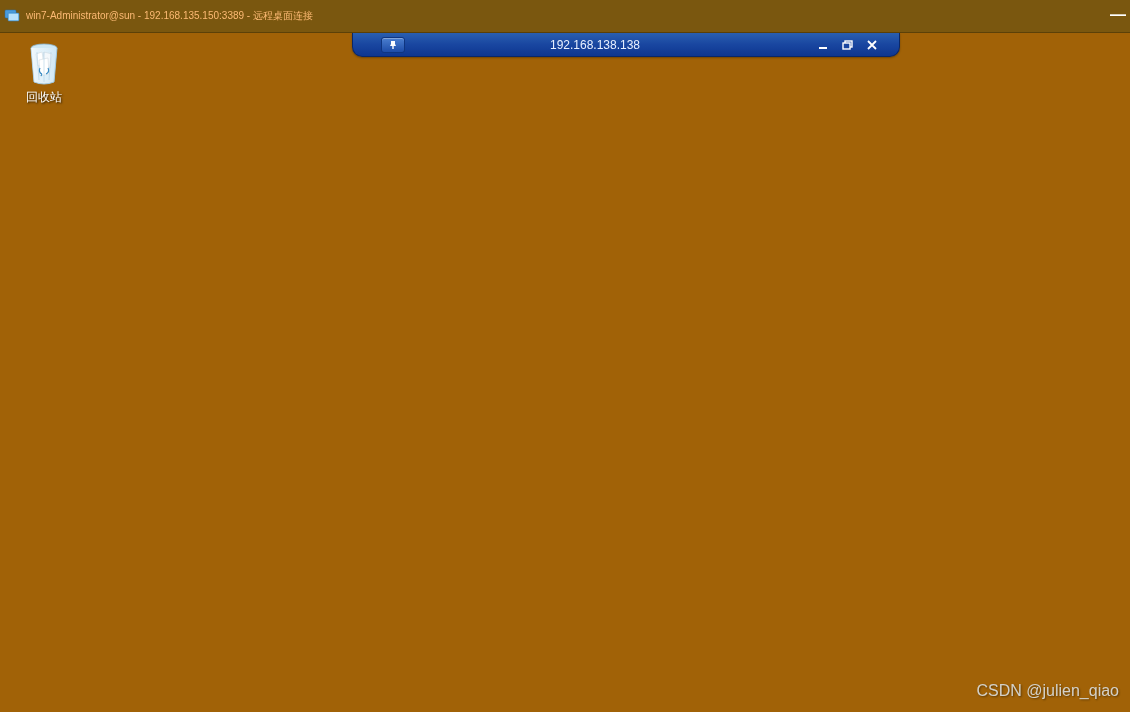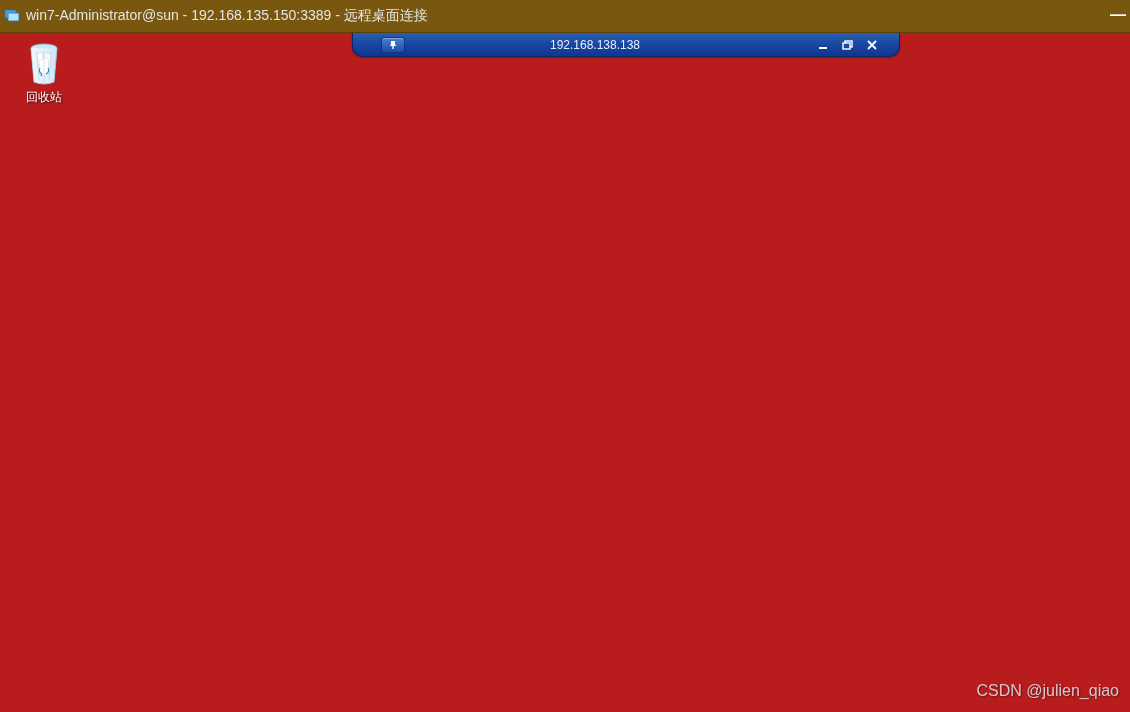--- a/index.html
+++ b/index.html
@@ -31,40 +31,40 @@
       margin-right: 6px;
       display: flex;
       align-items: center;
       justify-content: center;
     }
     .title-bar-outer .app-icon svg {
       width: 16px;
       height: 16px;
     }
     .title-bar-outer .title-text {
-      color: #e5e5e5;
-      font-size: 14px;
+      color: #fdba74;
+      font-size: 10px;
       white-space: nowrap;
     }
     .title-bar-outer .dash-right {
       position: absolute;
       right: 4px;
       top: 6px;
       color: #fff;
       font-size: 16px;
       font-weight: bold;
     }
     
     .desktop {
       position: absolute;
       top: 33px;
       left: 0;
       right: 0;
       bottom: 0;
-      background: #b91c1c;
+      background: #a16207;
     }
     
     .rdp-bar {
       position: absolute;
       top: 0;
       left: 352px;
       width: 548px;
       height: 24px;
       background: linear-gradient(to bottom, #2a5fb0 0%, #1946a0 50%, #0e3690 100%);
       border: 1px solid #0a2768;

